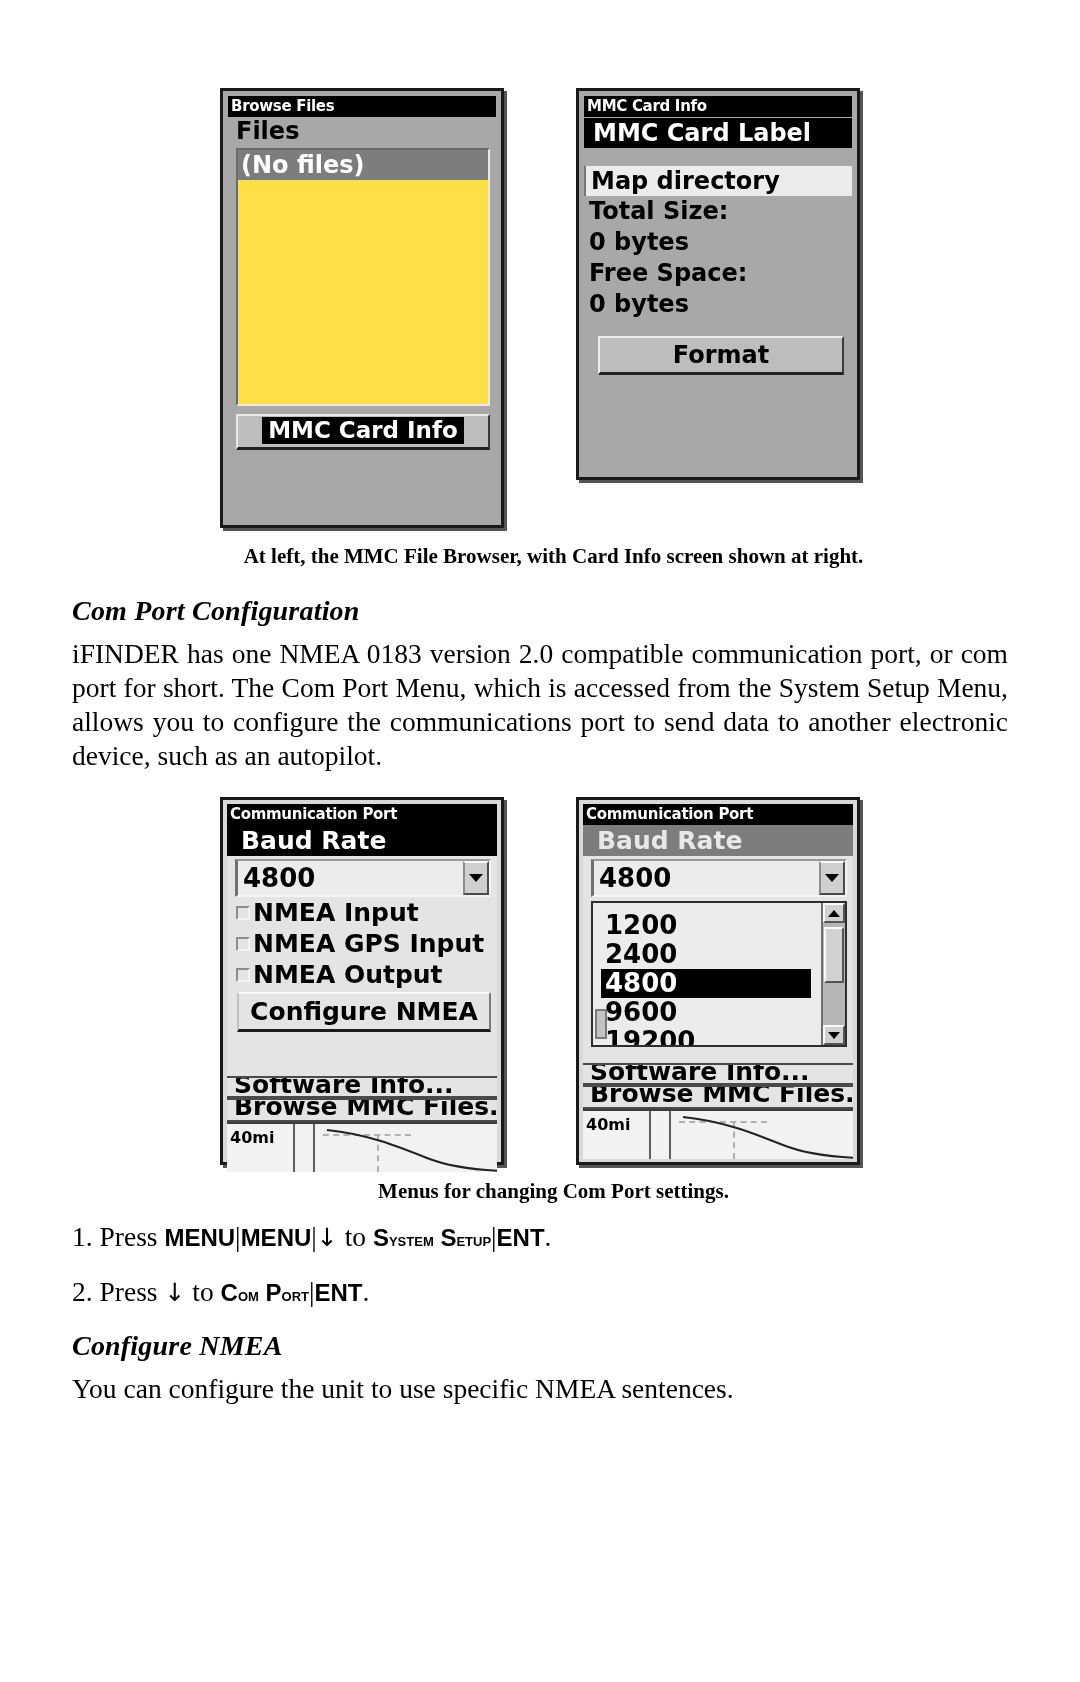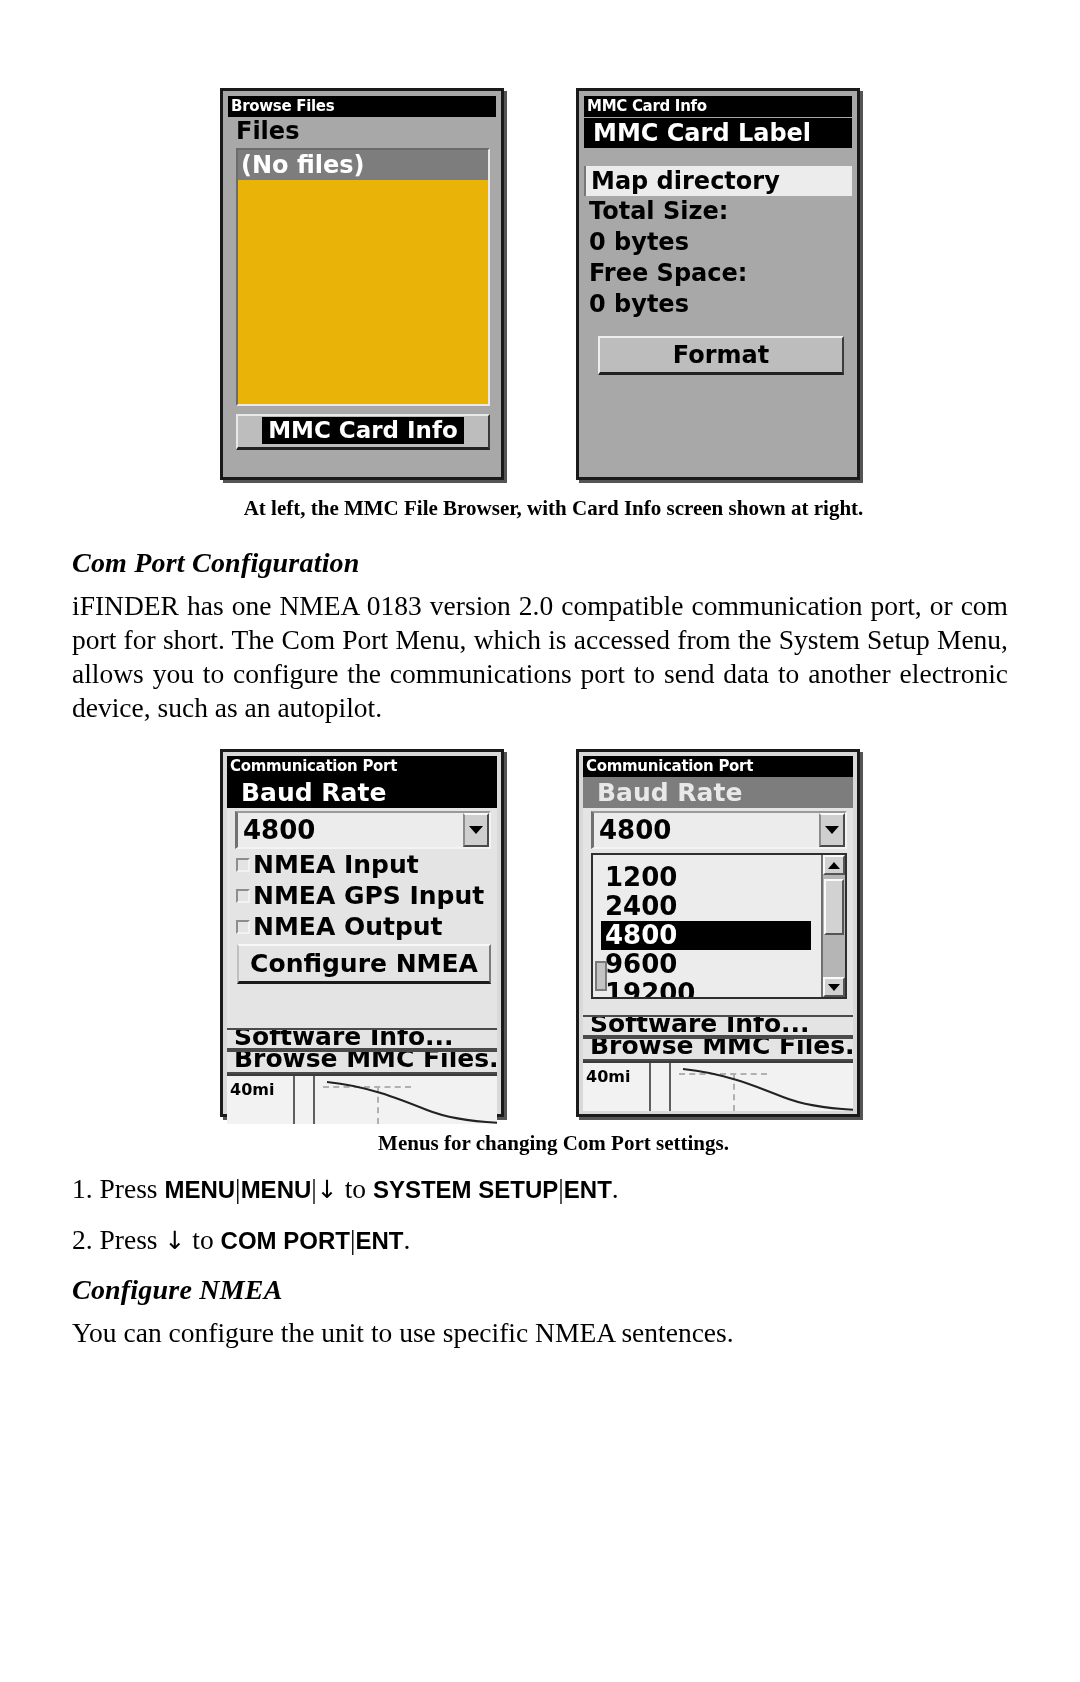--- a/index.html
+++ b/index.html
@@ -34,21 +34,21 @@
   .fig2 { margin-top: 24px; }
 
   
   .device {
     background: #a8a8a8;
     border: 3px solid #1a1a1a;
     box-shadow: 3px 3px 0 #555;
     box-sizing: border-box;
     position: relative;
   }
-  .dev-a { width: 284px; height: 392px; padding: 5px; }
+  .dev-a { width: 284px; height: 440px; padding: 5px; }
   .dev-b { width: 284px; height: 392px; padding: 5px; }
   .dev-c { width: 284px; height: 368px; padding: 4px; background:#d9d9d9; }
 
   .titlebar {
     background: #000000;
     color: #ffffff;
     font-family: "DejaVu Sans", sans-serif;
     font-weight: bold;
     font-size: 15px;
     line-height: 19px;
@@ -64,21 +64,21 @@
     font-family: "DejaVu Sans", sans-serif;
     font-weight: bold;
     font-size: 24px;
     line-height: 29px;
     color: #000;
     padding-left: 8px;
     background: #a8a8a8;
   }
   .bf-list {
     margin: 2px 6px 0 8px;
-    background: #eab308;
+    background: #fde047;
     border: 2px solid #6b6b6b;
     border-right-color:#e8e8e8;
     border-bottom-color:#e8e8e8;
     height: 258px;
     box-sizing: border-box;
     position: relative;
   }
   .bf-sel {
     background:#7d7d7d;
     color:#ffffff;
@@ -331,21 +331,21 @@
     font-family:"Liberation Sans", sans-serif;
     font-weight:bold;
     font-size: 24px;
   }
   .sc {
     font-family:"Liberation Sans", sans-serif;
     font-weight:bold;
     font-size: 24px;
   }
   .sc .u { font-size: 24px; }
-  .sc .l { font-size: 24px; }
+  .sc .l { font-size: 13px; }
   .sep { font-weight:normal; }
   .arrow { font-family:"DejaVu Sans", sans-serif; font-size: 25px; }
 </style>
 </head>
 <body>
 
 <div class="page">
 
   <div class="figure-row fig1">
 

